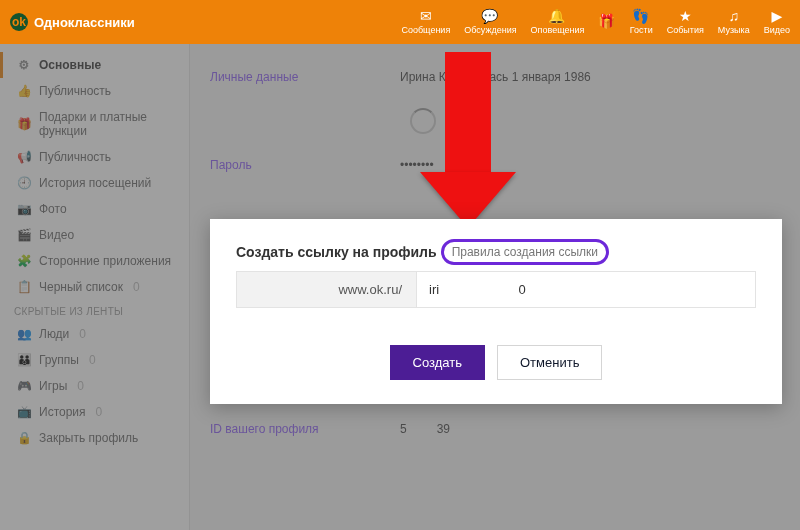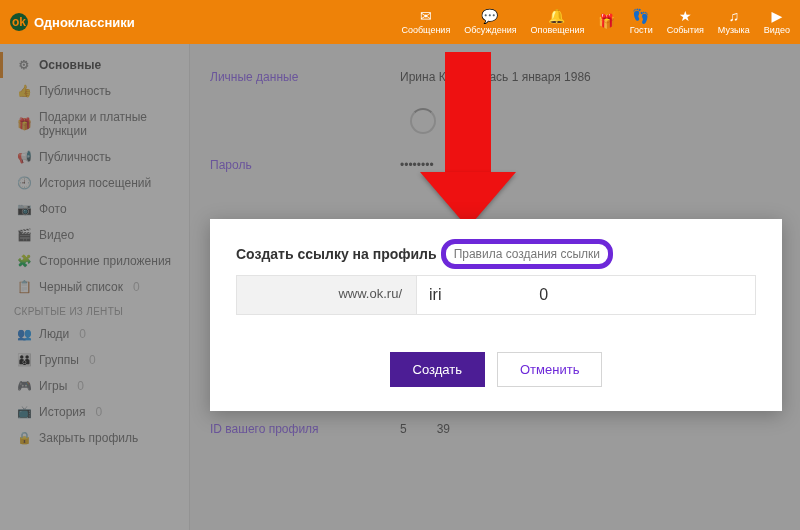--- a/index.html
+++ b/index.html
@@ -75,42 +75,42 @@
     position: absolute;
     left: 210px; right: 18px; top: 175px;
     background: #fff;
     padding: 20px 26px 24px;
     box-shadow: 0 4px 18px rgba(0,0,0,.25);
   }
   .modal-title-row { display: flex; align-items: center; gap: 4px; font-size: 14px; margin-bottom: 6px; }
   .modal-title { font-weight: bold; color: #333; }
   .rules-link {
     color: #777; font-size: 12px;
-    border: 5px solid #6d28d9; border-radius: 14px;
+    border: 3px solid #6d28d9; border-radius: 14px;
     padding: 3px 8px;
   }
 
   .url-row { display: flex; align-items: stretch; margin-bottom: 37px; }
   .url-prefix {
     background: #f2f2f2; color: #555;
     padding: 10px 14px; font-size: 13px;
     min-width: 180px; text-align: right;
     border: 1px solid #e3e3e3; border-right: none;
   }
   .url-input {
     flex: 1; border: 1px solid #e3e3e3; padding: 10px 12px;
-    font-size: 16px; color: #333;
+    font-size: 13px; color: #333;
   }
 
   .btn-row { display: flex; gap: 12px; justify-content: center; }
   .btn {
     padding: 9px 22px; font-size: 13px; border: 1px solid transparent; cursor: pointer;
   }
   .btn-primary { background: #4c1d95; color: #fff; }
-  .btn-secondary { background: #fff; color: #6d28d9; border-color: #d5d5d5; }
+  .btn-secondary { background: #fff; color: #0f172a; border-color: #d5d5d5; }
 
   
   .arrow-wrap {
     position: absolute;
     left: 445px; top: 8px;
     pointer-events: none;
   }
   .arrow-shaft {
     width: 46px; height: 120px; background: #e11;
   }

